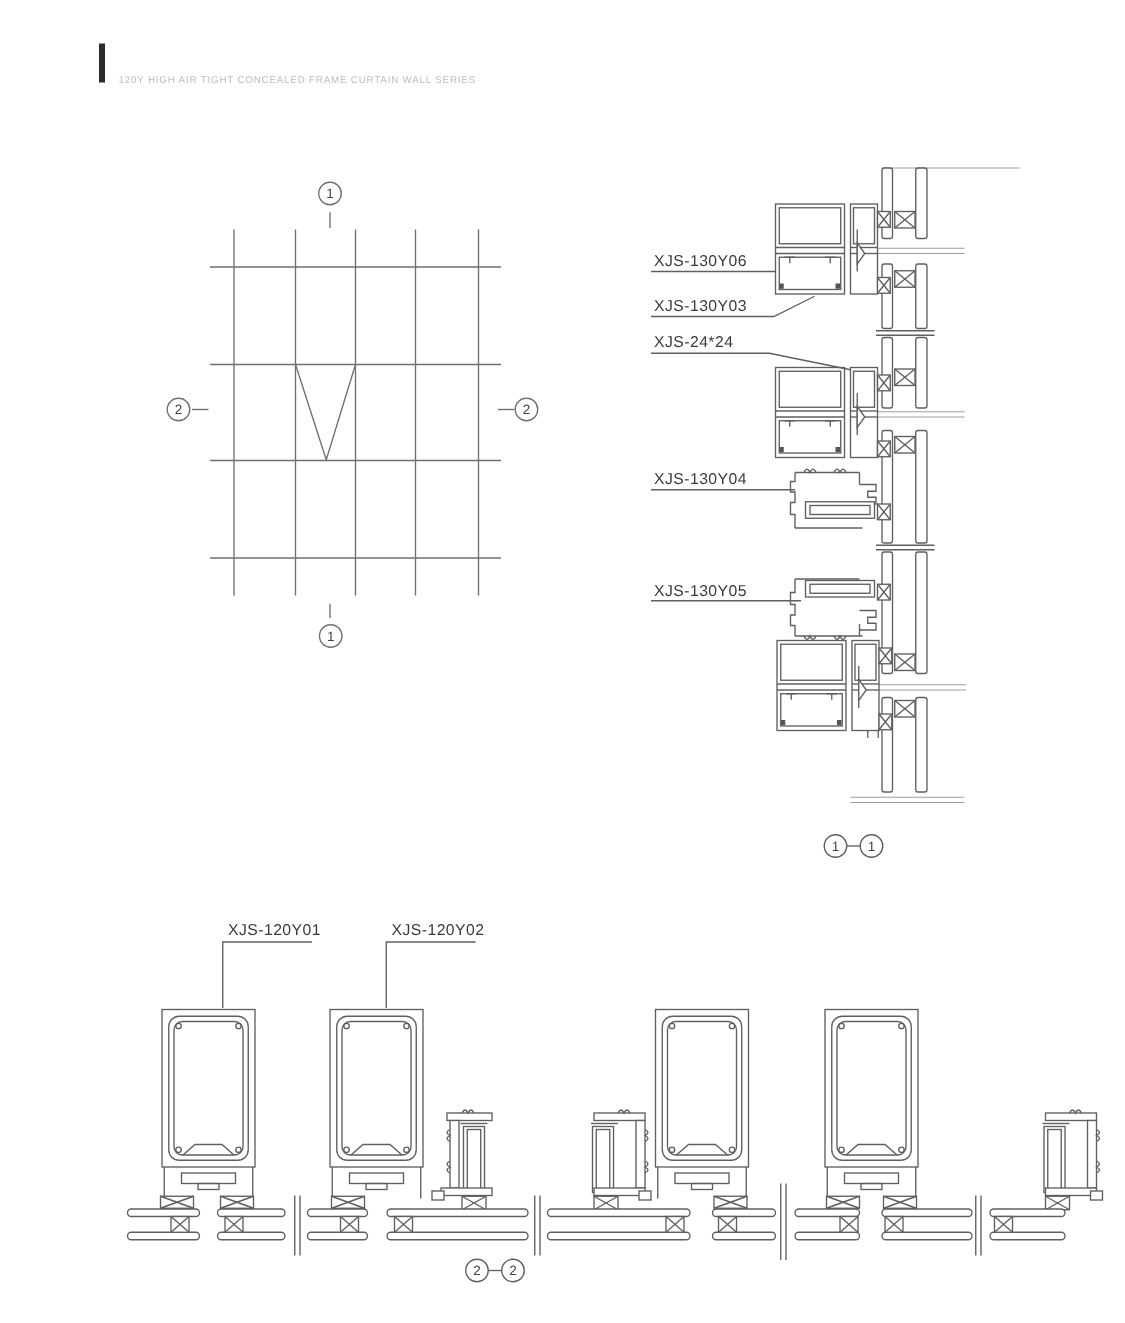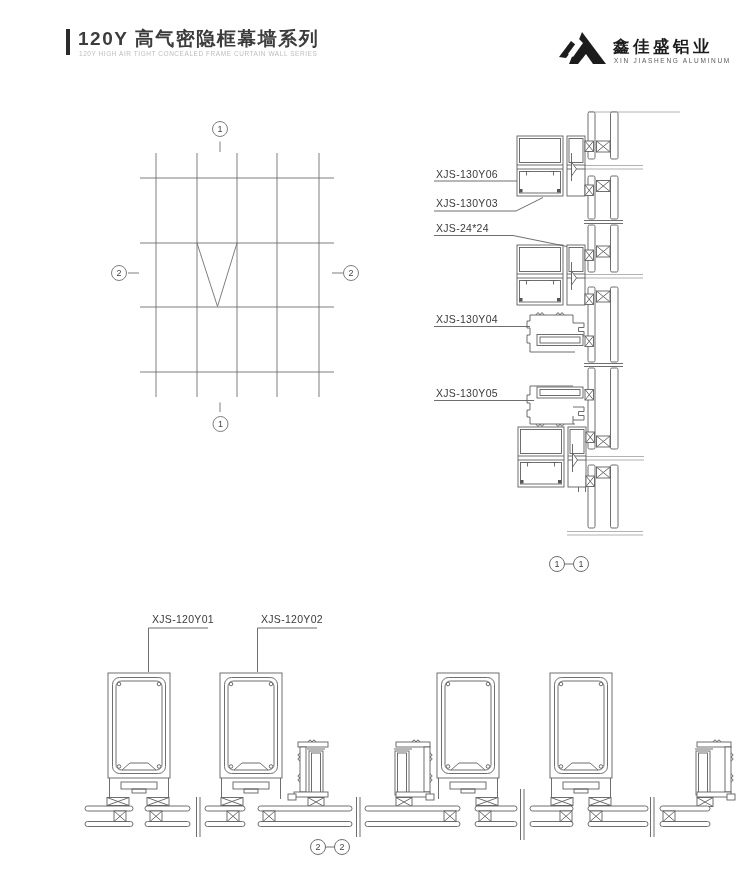--- a/index.html
+++ b/index.html
@@ -32,33 +32,22 @@
   svg text{font-family:"Liberation Sans",sans-serif;fill:#3a3a3a;}
   .callout{font-size:10.5px;letter-spacing:0.3px;}
   .marker-num{font-size:9px;fill:#444;}
 </style>
 </head>
 <body>
 
 <div class="page">
 
   <div class="hdr-bar"></div>
-  <div class="hdr-title">120Y 高气密隐框幕墙系列</div>
   <div class="hdr-sub">120Y HIGH AIR TIGHT CONCEALED FRAME CURTAIN WALL SERIES</div>
 
-  <div class="logo">
-    <svg class="logo-mark" width="52" height="38" viewBox="0 0 52 38">
-      <polygon points="26,3 50,35 13,35" fill="#1c1c1c"></polygon>
-      <polygon points="3,28 15,12 20,16 10,29" fill="#1c1c1c"></polygon>
-      <polygon points="12,25 23,10 27,14 17,28" fill="#ffffff"></polygon>
-      <polygon points="22,35 30,25 37,35" fill="#ffffff"></polygon>
-    </svg>
-    <div class="logo-cn">鑫佳盛铝业</div>
-    <div class="logo-en">XIN JIASHENG ALUMINUM</div>
-  </div>
 
   <svg class="drawing" width="750" height="882" viewBox="0 0 750 882" fill="none">
 
     <defs>
 
       <g id="xa" stroke="#5f5f5f" stroke-width="0.9">
         <rect x="0" y="0" width="22" height="8" fill="#fff"></rect>
         <line x1="0" y1="0" x2="22" y2="8"></line>
           <line x1="0" y1="8" x2="22" y2="0"></line>
       </g>

